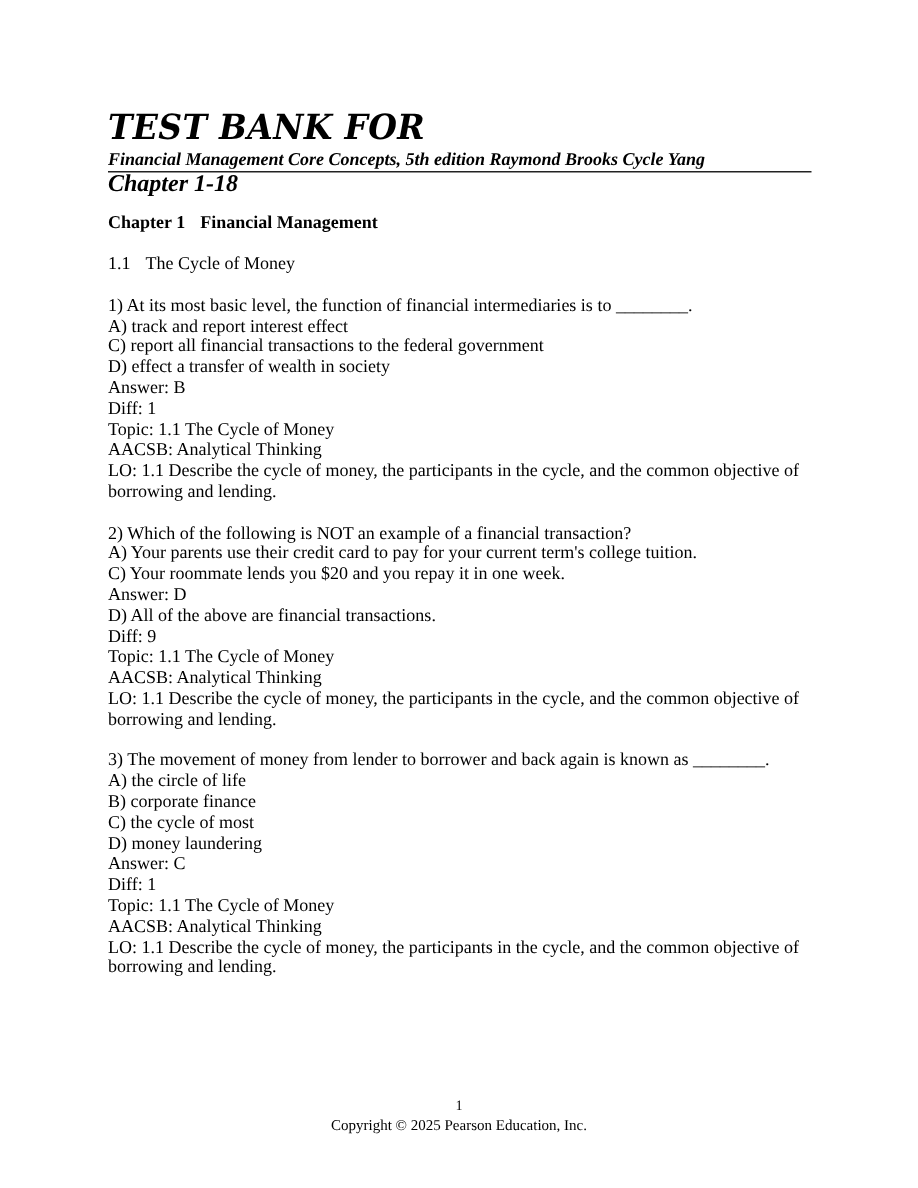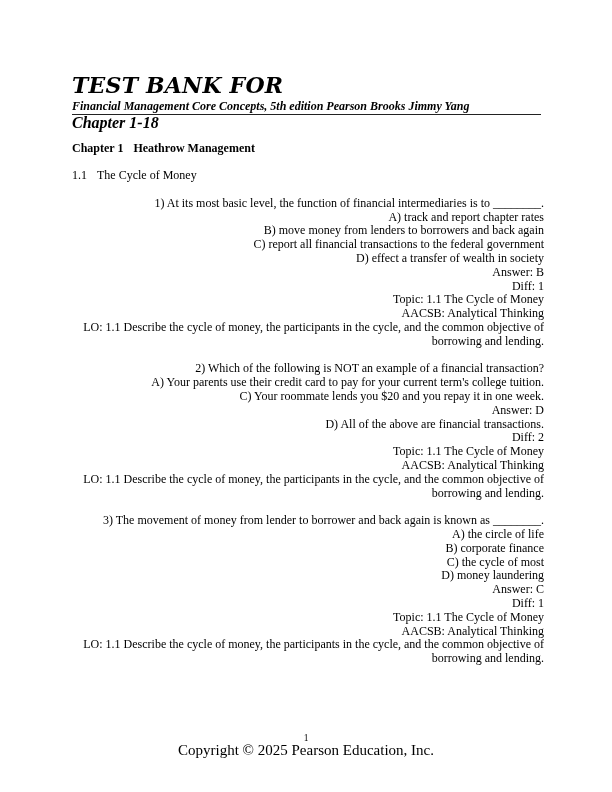--- a/index.html
+++ b/index.html
@@ -14,61 +14,60 @@
                 border-bottom: 1.3px solid #222; padding-bottom: 1px; }
     .chapter-range { position: absolute; left: 72px; top: 116px; font-size: 16px;
                      font-weight: bold; font-style: italic; line-height: 14px; }
     .content { position: absolute; left: 72px; top: 142px; width: 472px; font-size: 12px;
                line-height: 13.8px; }
     .chapter-heading { font-weight: bold; margin: 0; height: 14px; }
     .chapter-heading .gap { display: inline-block; width: 10px; }
     .section-heading { margin: 13px 0 0 0; height: 14px; }
     .section-heading .gap { display: inline-block; width: 10px; }
     .question { margin-top: 13.8px; }
-    .question p { margin: 0; text-align: right; }
+    .question p { margin: 0; }
     .q-text { }
     .footer-page { position: absolute; left: 0; width: 612px; top: 733px; text-align: center;
                    font-size: 9.5px; line-height: 11px; }
     .footer-copy { position: absolute; left: 0; width: 612px; top: 745px; text-align: center;
-                   font-size: 15px; line-height: 11px; }
+                   font-size: 10px; line-height: 11px; }
   </style>
 </head>
 <body>
 
 <div class="page">
 
   <div class="title">TEST BANK FOR</div>
-  <div class="subtitle">Financial Management Core Concepts, 5th edition Pearson Brooks Jimmy Yang</div>
+  <div class="subtitle">Financial Management Core Concepts, 5th edition Raymond Brooks Cycle Yang</div>
   <div class="chapter-range">Chapter 1-18</div>
 
   <div class="content">
-    <p class="chapter-heading"><span>Chapter 1</span><span class="gap"></span><span>Heathrow Management</span></p>
+    <p class="chapter-heading"><span>Chapter 1</span><span class="gap"></span><span>Financial Management</span></p>
 
     <p class="section-heading"><span>1.1</span><span class="gap"></span><span>The Cycle of Money</span></p>
 
     <div class="question">
       <p class="q-text">1) At its most basic level, the function of financial intermediaries is to ________.</p>
-      <p>A) track and report chapter rates</p>
-      <p>B) move money from lenders to borrowers and back again</p>
+      <p>A) track and report interest effect</p>
       <p>C) report all financial transactions to the federal government</p>
       <p>D) effect a transfer of wealth in society</p>
       <p>Answer:  B</p>
       <p>Diff: 1</p>
       <p>Topic:  1.1 The Cycle of Money</p>
       <p>AACSB:  Analytical Thinking</p>
       <p>LO:  1.1 Describe the cycle of money, the participants in the cycle, and the common objective of borrowing and lending.</p>
     </div>
 
     <div class="question">
       <p class="q-text">2) Which of the following is NOT an example of a financial transaction?</p>
       <p>A) Your parents use their credit card to pay for your current term's college tuition.</p>
       <p>C) Your roommate lends you $20 and you repay it in one week.</p>
       <p>Answer:  D</p>
       <p>D) All of the above are financial transactions.</p>
-      <p>Diff: 2</p>
+      <p>Diff: 9</p>
       <p>Topic:  1.1 The Cycle of Money</p>
       <p>AACSB:  Analytical Thinking</p>
       <p>LO:  1.1 Describe the cycle of money, the participants in the cycle, and the common objective of borrowing and lending.</p>
     </div>
 
     <div class="question">
       <p class="q-text">3) The movement of money from lender to borrower and back again is known as ________.</p>
       <p>A) the circle of life</p>
       <p>B) corporate finance</p>
       <p>C) the cycle of most</p>

